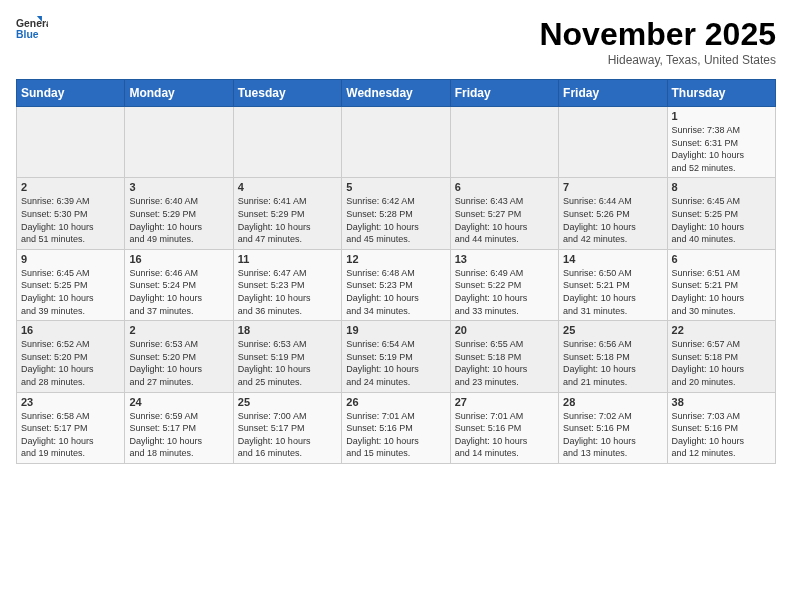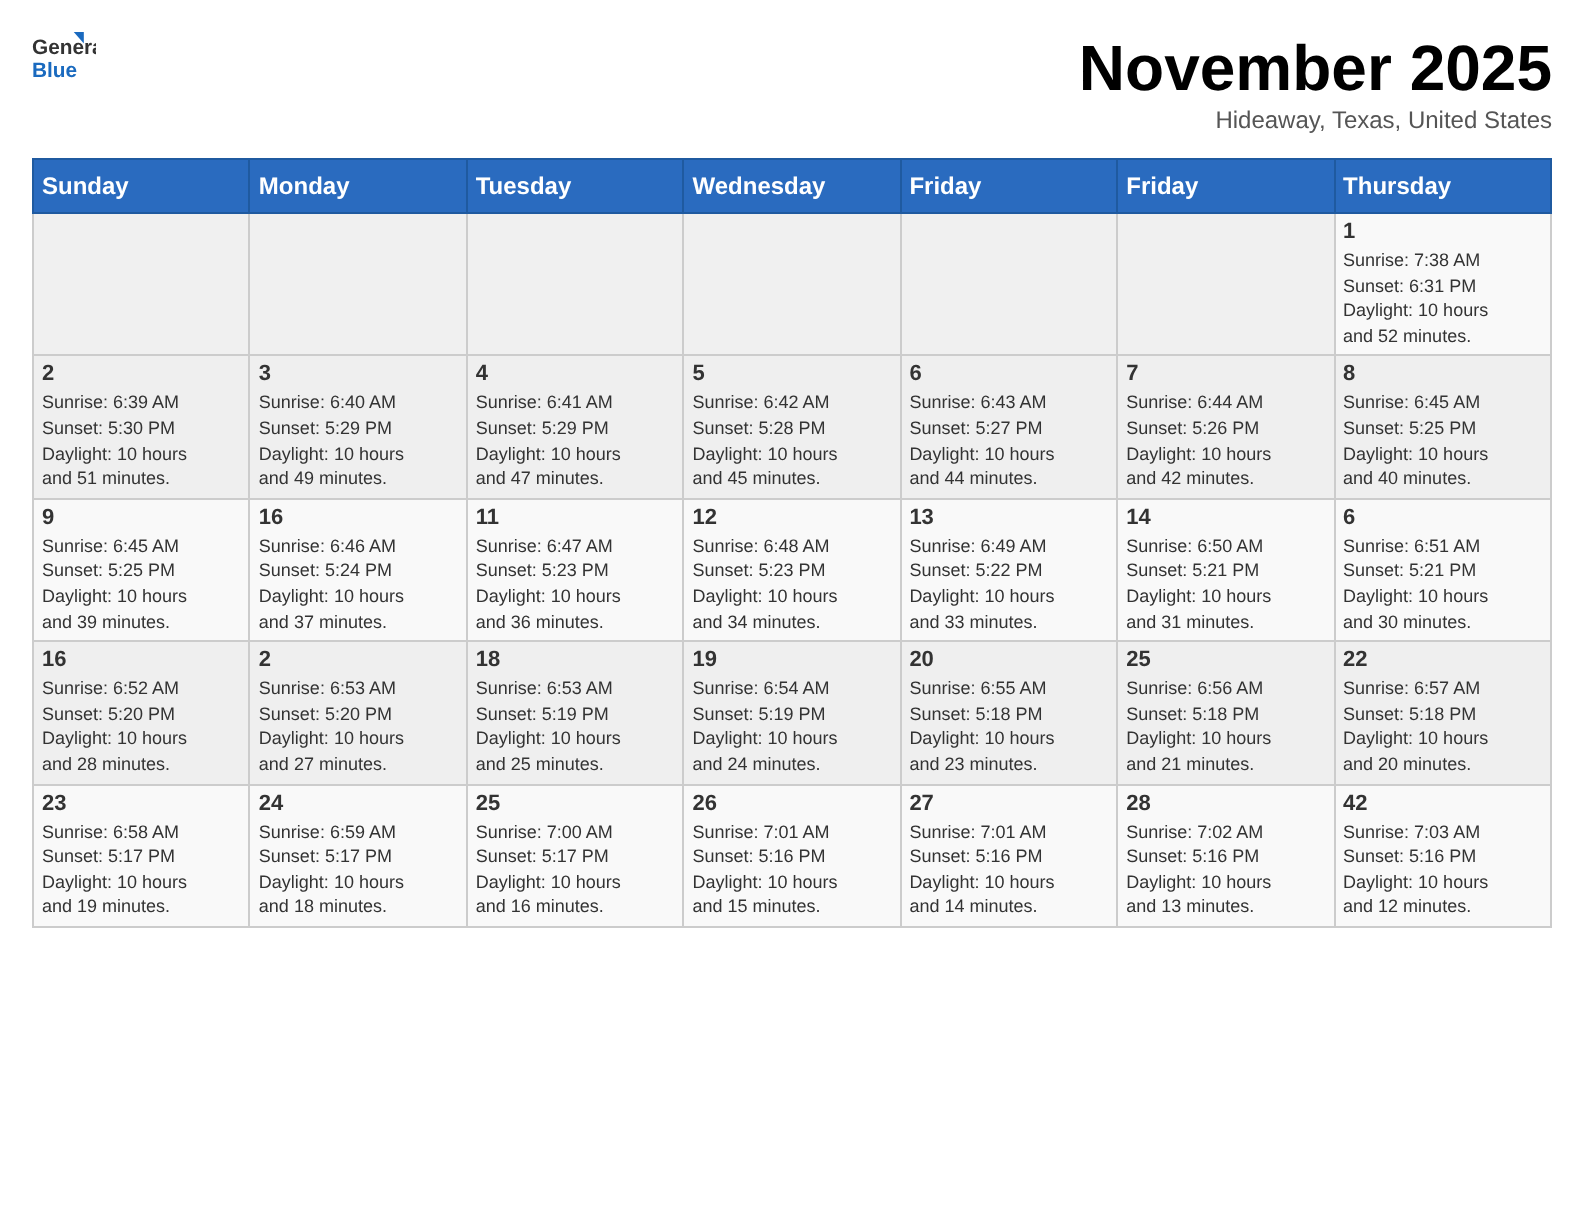--- a/index.html
+++ b/index.html
@@ -235,18 +235,18 @@
         </td>
         <td>
           <span class="day-number">27</span>
           <div class="day-info">Sunrise: 7:01 AM<br>Sunset: 5:16 PM<br>Daylight: 10 hours<br>and 14 minutes.</div>
         </td>
         <td>
           <span class="day-number">28</span>
           <div class="day-info">Sunrise: 7:02 AM<br>Sunset: 5:16 PM<br>Daylight: 10 hours<br>and 13 minutes.</div>
         </td>
         <td>
-          <span class="day-number">42</span>
+          <span class="day-number">38</span>
           <div class="day-info">Sunrise: 7:03 AM<br>Sunset: 5:16 PM<br>Daylight: 10 hours<br>and 12 minutes.</div>
         </td>
       </tr>
     </tbody>
 </table>
 
 </body></html>

